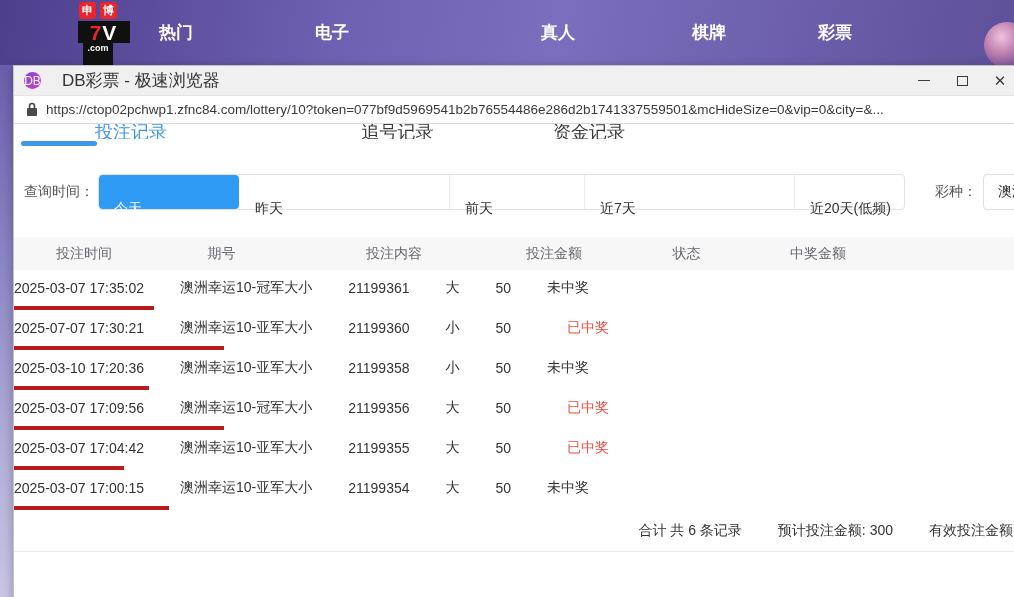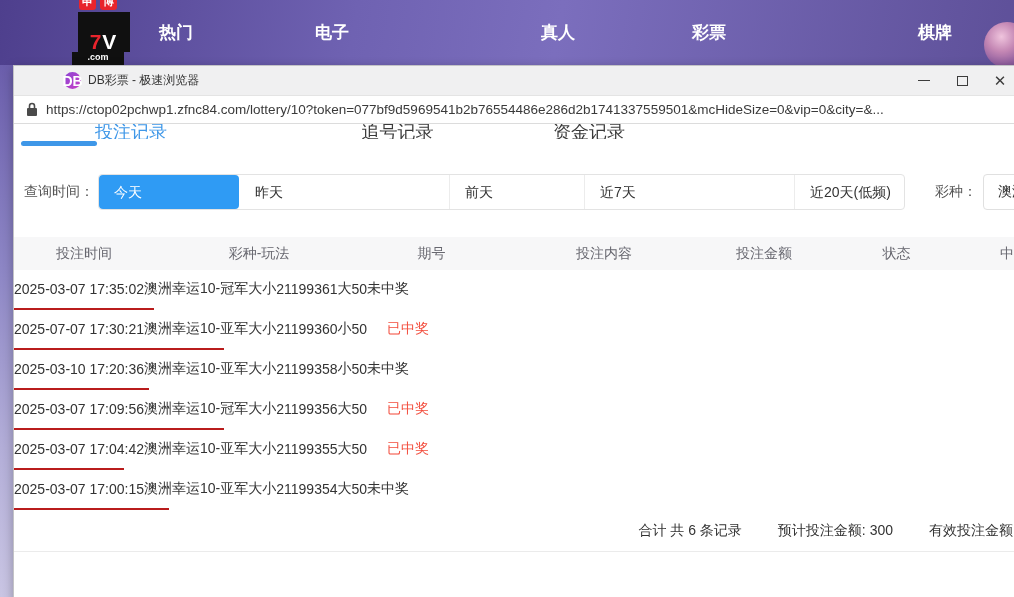--- a/index.html
+++ b/index.html
@@ -17,24 +17,24 @@
     display: flex; align-items: center; padding-left: 70px;
   }
   .logo { display: flex; flex-direction: column; align-items: center; width: 56px; margin-top: 4px; cursor: pointer; }
   .logo-badges { display: flex; gap: 4px; margin-bottom: 2px; }
   .logo-badge {
     width: 17px; height: 17px; background: #e8242c; color: #fff; border-radius: 3px;
     font-size: 11px; font-weight: bold; display: flex; align-items: center; justify-content: center;
   }
   .logo-main {
     background: #101010; color: #fff; width: 52px; text-align: center;
-    font-size: 21px; font-weight: 900; line-height: 21px; letter-spacing: 1px; padding-top: 19px; margin-left: 11px;
+    font-size: 21px; font-weight: 900; line-height: 21px; letter-spacing: 1px; padding-top: 1px; margin-left: 11px;
   }
   .logo-main .red { color: #e8242c; }
-  .logo-suffix { background: #101010; color: #fff; width: 52px; text-align: center; font-size: 9px; font-weight: bold; line-height: 10px; padding-bottom: 14px; }
+  .logo-suffix { background: #101010; color: #fff; width: 30px; text-align: center; font-size: 9px; font-weight: bold; line-height: 10px; padding-bottom: 14px; }
   .menu { display: flex; margin-left: 12px; }
   .menu-item {
     color: #ffffff; font-size: 17px; font-weight: bold; padding: 0 13px; margin: 0 8px;
     text-decoration: none; cursor: pointer; white-space: nowrap;
   }
   .avatar {
     position: absolute; right: -16px; top: 22px; width: 46px; height: 46px; border-radius: 50%;
     background: radial-gradient(circle at 38% 32%, #efc4dd 0%, #c487b4 35%, #8f5e9e 65%, #5f4488 100%);
     cursor: pointer;
   }
@@ -45,24 +45,24 @@
     background: #fff; border: 1px solid #c3c3c6; box-shadow: 0 3px 10px rgba(0,0,0,0.28);
     display: flex; flex-direction: column;
   }
   .titlebar {
     height: 30px; background: #f0f0f1; border-bottom: 1px solid #e4e4e4;
     display: flex; align-items: center; padding: 0 12px 0 10px; flex: 0 0 auto;
   }
   .db-icon {
     width: 17px; height: 17px; border-radius: 50%;
     background: linear-gradient(135deg, #8b45d4 0%, #c93ec6 100%);
-    color: #fff; font-size: 14px; font-weight: bold;
-    display: flex; align-items: center; justify-content: center; flex: 0 0 auto; margin-left: 40px;
-  }
-  .win-title { font-size: 12px; color: #333; margin-left: 7px; white-space: nowrap; }
+    color: #fff; font-size: 12px; font-weight: normal;
+    display: flex; align-items: center; justify-content: center; flex: 0 0 auto;
+  }
+  .win-title { font-size: 17px; color: #333; margin-left: 21px; white-space: nowrap; }
   .win-controls { margin-left: auto; display: flex; gap: 24px; align-items: center; }
   .ctrl { width: 14px; height: 14px; display: flex; align-items: center; justify-content: center; cursor: pointer; color: #3c3c3c; }
   .min-bar { width: 12px; height: 1.5px; background: #3c3c3c; display: block; }
   .max-box { width: 11px; height: 10px; border: 1.4px solid #3c3c3c; display: block; }
   .close-x { font-size: 15px; line-height: 14px; color: #3c3c3c; }
 
   .urlbar {
     height: 28px; background: #fff; border-bottom: 1px solid #dcdcdc;
     display: flex; align-items: center; padding-left: 12px; flex: 0 0 auto; cursor: text;
   }
@@ -75,38 +75,38 @@
   .tabs { position: relative; height: 24px; }
   .tabs-clip { height: 15px; overflow: hidden; padding-left: 13px; }
   .tab { display: inline-block; font-size: 18px; line-height: 24px; margin-top: -10px; margin-right: 52px; color: #3a3a3a; cursor: pointer; text-align: right; }
   .tab.active { color: #3e97e8; }
   .tab-pill { position: absolute; left: 7px; top: 17px; width: 76px; height: 5px; border-radius: 3px; background: #3e97e8; }
 
   
   .filters { display: flex; align-items: center; margin-top: 26px; padding-left: 10px; height: 36px; }
   .f-label { font-size: 14px; color: #555; white-space: nowrap; }
   .seg-group { display: flex; align-items: center; border: 1px solid #e3e3e3; border-radius: 4px; height: 36px; margin-left: 4px; }
-  .seg-item { height: 34px; line-height: 34px; padding: 0 15px; font-size: 14px; color: #333; cursor: pointer; white-space: nowrap; }
+  .seg-item { height: 34px; line-height: 34px; padding: 16px 15px; font-size: 14px; color: #333; cursor: pointer; white-space: nowrap; }
   .seg-item + .seg-item { border-left: 1px solid #ececec; }
   .seg-item.active { background: #2f9bf4; color: #fff; border-radius: 4px; }
   .seg-item.active + .seg-item { border-left-color: transparent; }
   .lbl-lottery { margin-left: 30px; }
   .select {
     display: flex; align-items: center; justify-content: space-between;
     border: 1px solid #e0e0e0; border-radius: 4px; height: 36px; padding: 0 10px 0 14px;
     font-size: 14px; color: #333; margin-left: 6px; cursor: pointer; white-space: nowrap;
   }
   .sel-lottery { width: 120px; }
 
   
   .bet-table { margin-top: 27px; width: 100%; overflow: hidden; }
   .thead, .trow { display: flex; width: 1090px; }
   .thead { background: #f7f7f8; height: 33px; align-items: center; }
   .th { font-size: 14px; color: #67676f; text-align: center; white-space: nowrap; }
-  .trow { height: 40px; align-items: center; border-bottom: 2px solid #b91c1c; }
+  .trow { height: 40px; align-items: center; border-bottom: 4px solid #b91c1c; gap: 36px; }
   .td { font-size: 14px; color: #333; text-align: center; white-space: nowrap; }
   .col-0 { width: 140px; } .col-1 { width: 210px; } .col-2 { width: 135px; }
   .col-3 { width: 210px; } .col-4 { width: 110px; } .col-5 { width: 155px; }
   .col-6 { width: 130px; text-align: left; padding-left: 26px; }
   .status.won { color: #f34e3e; padding-left: 20px; }
 
   
   .summary {
     display: flex; justify-content: flex-end; align-items: center; gap: 36px;
     height: 42px; border-bottom: 1px solid #ebebeb; font-size: 14px; color: #333;
@@ -126,23 +126,23 @@
     <div class="logo-suffix">.com</div>
   </div>
   <nav class="menu">
 
       <a class="menu-item col-0">热门</a>
 
       <a class="menu-item col-1">电子</a>
 
       <a class="menu-item col-2">真人</a>
 
+      <a class="menu-item col-4">棋牌</a>
+
       <a class="menu-item col-3">彩票</a>
-
-      <a class="menu-item col-4">棋牌</a>
 
     </nav>
   <div class="avatar"></div>
 </header>
 
 <section class="window">
   <div class="titlebar">
     <span class="db-icon">DB</span>
     <span class="win-title">DB彩票 - 极速浏览器</span>
     <div class="win-controls">
@@ -201,21 +201,20 @@
 
       </div>
 
     </div>
 
     <div class="bet-table">
       <div class="thead">
 
           <div class="th col-0">投注时间</div>
 
-          <div class="th col-1">彩种-玩法</div>
 
           <div class="th col-2">期号</div>
 
           <div class="th col-3">投注内容</div>
 
           <div class="th col-4">投注金额</div>
 
           <div class="th col-5">状态</div>
 
           <div class="th col-6">中奖金额</div>

